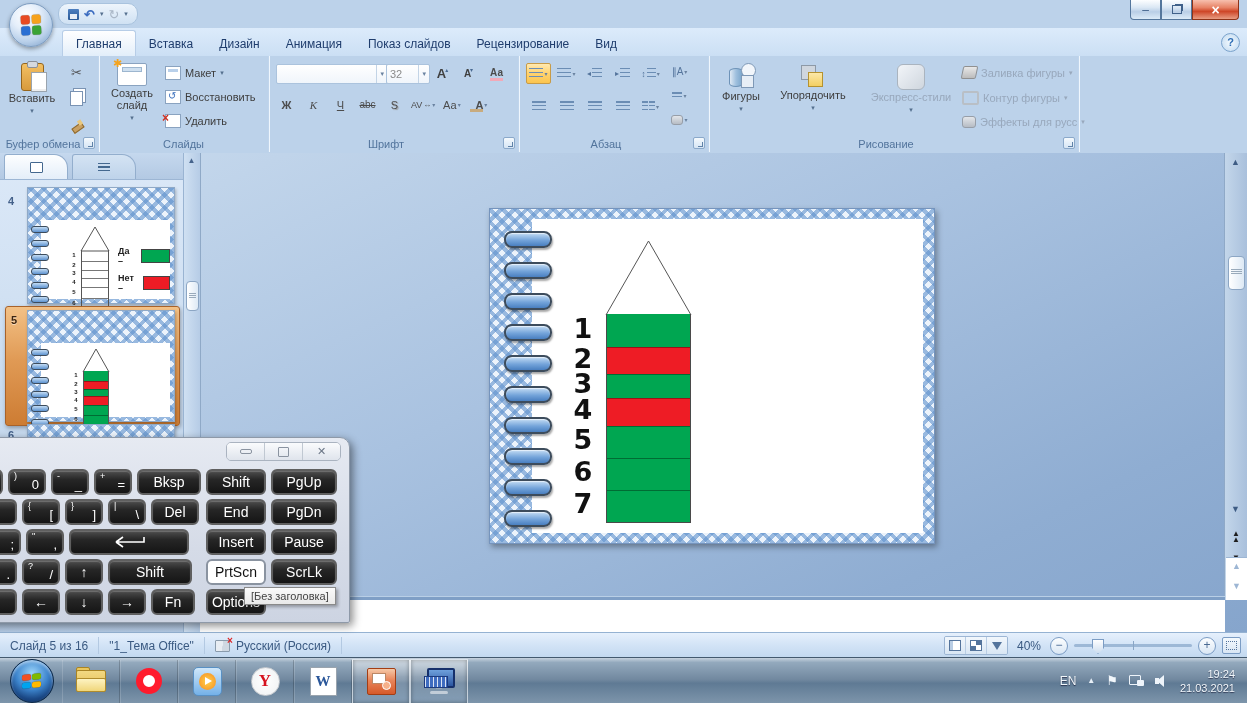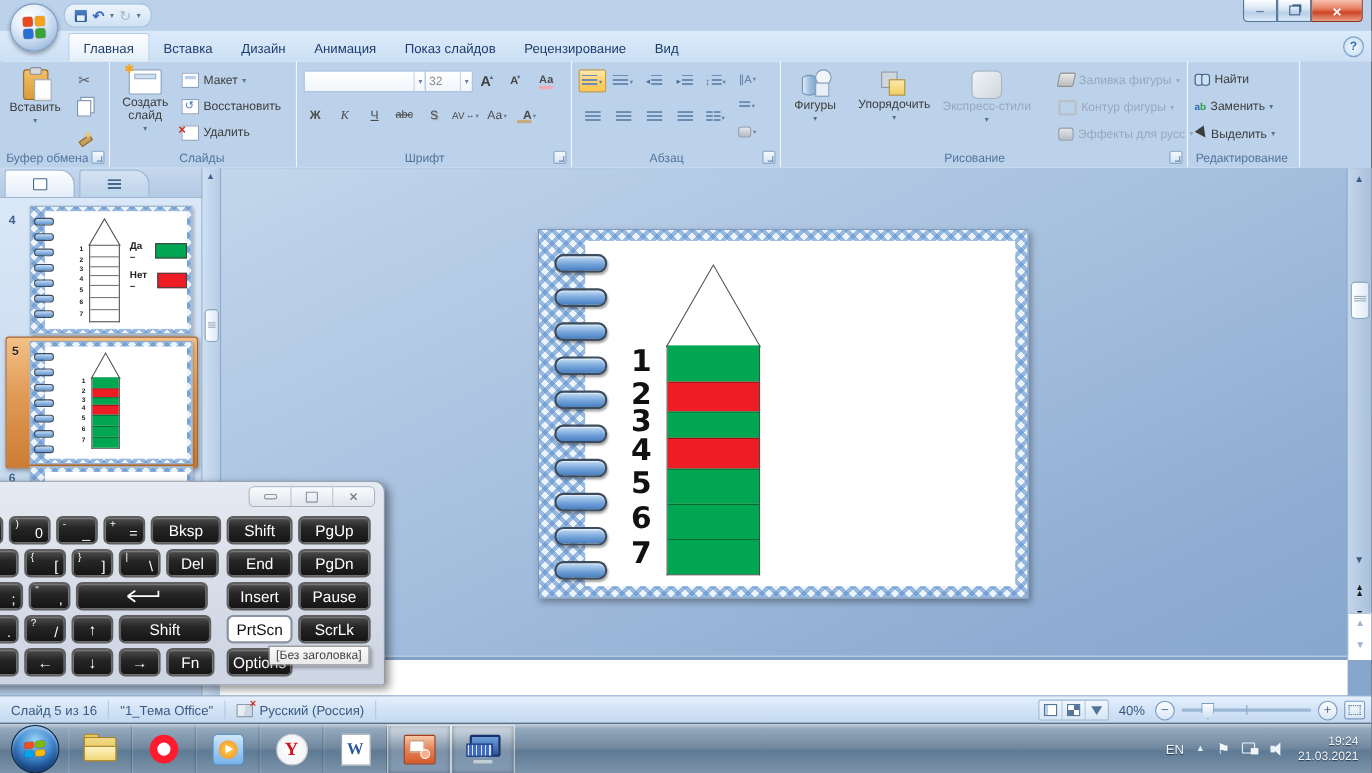--- a/index.html
+++ b/index.html
@@ -131,21 +131,21 @@
   .ptab.inactive{background:linear-gradient(#d4e3f3,#bed3ea);}
   .ptab .slide-glyph{width:11px;height:9px;border:1.5px solid #44688f;border-radius:1px;background:#fff;}
   .ptab .outline-glyph{width:12px;height:9px;background:repeating-linear-gradient(#44688f 0 1.5px,transparent 1.5px 3.5px);}
   .panel-close{margin-left:auto;margin-right:8px;margin-bottom:4px;color:#2d5f9e;font-weight:bold;font-size:15px;line-height:1;}
   .thumb-num{position:absolute;font-size:11px;font-weight:bold;color:#44618a;}
   .thumb-box{position:absolute;border:1px solid #8fa9c7;box-shadow:1px 2px 3px rgba(0,0,0,.25);}
   .checker{background:
     repeating-linear-gradient(45deg,rgba(96,146,205,.6) 0 4px,rgba(255,255,255,0) 4px 9px),
     repeating-linear-gradient(-45deg,rgba(96,146,205,.6) 0 4px,rgba(255,255,255,0) 4px 9px),
     #ecf3fb;}
-  .mini-page{position:absolute;background:#fff;}
+  .mini-page{position:absolute;background:#fff;margin-top:28px;}
   .sel-frame{position:absolute;border-radius:3px;border:1px solid #a8622a;
     background:linear-gradient(#f3c186,#e09a55 45%,#cd7c33);box-shadow:1px 2px 4px rgba(0,0,0,.3);}
   .sel-frame .thumb-num{color:#3c2410;text-shadow:0 1px 0 rgba(255,255,255,.5);}
   .pscroll{position:absolute;left:183px;top:0;width:16px;bottom:0;
     background:linear-gradient(90deg,#cfe0f2,#b6cce6);border-left:1px solid #9ab4d2;}
   .scroll-arrow{position:absolute;left:1px;width:13px;text-align:center;font-size:8px;color:#46648c;}
   .scroll-thumb{position:absolute;left:2px;width:11px;border-radius:4px;border:1px solid #8ca6c4;
     background:linear-gradient(90deg,#ffffff,#dde9f5);}
   .scroll-thumb::after{content:"";position:absolute;left:2px;right:2px;top:45%;height:1px;background:#9ab;box-shadow:0 2px 0 #9ab,0 -2px 0 #9ab;}
 
@@ -490,21 +490,21 @@
           <span class="drop">▾</span>
       </div>
       <div class="bigbtn" style="left:62px;top:8px;width:86px;">
         <div class="ic-arrange">
             <span class="b1"></span>
             <span class="b2"></span>
           </div>
         <span>Упорядочить</span>
           <span class="drop">▾</span>
       </div>
-      <div class="bigbtn grayed" style="left:142px;top:8px;width:94px;">
+      <div class="bigbtn grayed" style="left:156px;top:8px;width:94px;">
         <div class="ic-quick"></div>
         <span>Экспресс-стили</span>
           <span class="drop">▾</span>
       </div>
       <div class="ditem grayed" style="left:254px;top:10px;">
         <span class="ic-fill"></span>
         <span>Заливка фигуры</span>
           <span class="drop" style="font-size:7px;">▾</span>
       </div>
       <div class="ditem grayed" style="left:254px;top:35px;text-align:right;">
@@ -514,37 +514,20 @@
       </div>
       <div class="ditem grayed" style="left:254px;top:60px;">
         <span class="ic-effect"></span>
         <span>Эффекты для русс</span>
           <span class="drop" style="font-size:7px;">▾</span>
       </div>
       <div class="rgroup-label">Рисование</div>
       <div class="launcher"></div>
     </div>
 
-    <div class="rgroup" style="left:1078px;width:102px;">
-      <div class="ditem" style="left:8px;top:10px;">
-        <span class="ic-find"></span>
-        <span>Найти</span>
-      </div>
-      <div class="ditem" style="left:8px;top:35px;">
-        <span class="ic-replace">a<i>b</i></span>
-        <span>Заменить</span>
-          <span class="drop" style="font-size:7px;color:#55708f;">▾</span>
-      </div>
-      <div class="ditem" style="left:8px;top:60px;">
-        <span class="ic-select"></span>
-        <span>Выделить</span>
-          <span class="drop" style="font-size:7px;color:#55708f;">▾</span>
-      </div>
-      <div class="rgroup-label" style="right:0;">Редактирование</div>
-    </div>
   </div>
 
   <div class="main">
 
     <div class="panel">
       <div class="panel-tabs">
         <div class="ptab">
             <span class="slide-glyph"></span>
           </div>
         <div class="ptab inactive">

